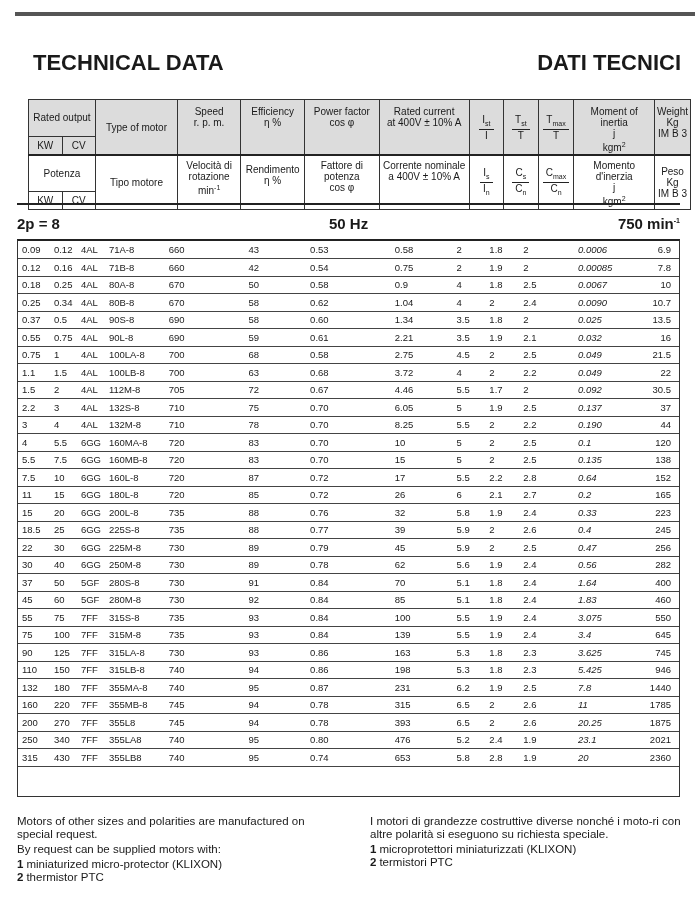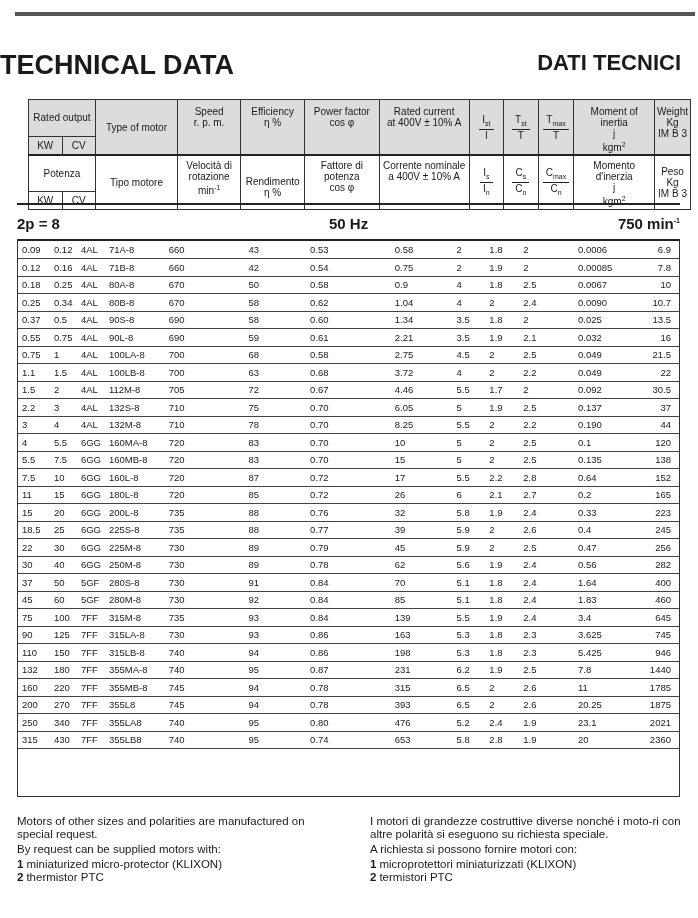--- a/index.html
+++ b/index.html
@@ -1,20 +1,20 @@
 <!DOCTYPE html>
 <html><head>
 <meta charset="utf-8">
 <style>
   * { box-sizing: border-box; margin: 0; padding: 0; }
   html, body { width: 698px; height: 918px; background: #ffffff; overflow: hidden; }
   body { position: relative; font-family: "Liberation Sans", sans-serif; color: #1a1a1a; }
 
   .top-rule { position: absolute; left: 15px; top: 12px; width: 680px; height: 4px; background: #555; }
-  .title-en { position: absolute; left: 0; top: 50px; font-size: 27px; font-weight: bold; letter-spacing: 0px; text-align: right; }
+  .title-en { position: absolute; left: 33px; top: 50px; font-size: 22px; font-weight: bold; letter-spacing: 0px; text-align: right; }
   .title-it { position: absolute; right: 17px; top: 50px; font-size: 22px; font-weight: bold; }
 
   
   .hdr { position: absolute; left: 28px; top: 99px; width: 663px; border-collapse: collapse; font-size: 10px; line-height: 11px; }
   .hdr td { border: 1px solid #333; text-align: center; vertical-align: middle; padding: 1px 2px; }
   .hdr tr.en td { background: #dcdcdc; }
   .hdr tr.it td { background: #ffffff; }
   .hdr tr.sep td { border-top: 2px solid #222; }
   .frac { display: inline-block; text-align: center; }
   .frac .num { display: block; border-bottom: 1px solid #222; padding: 0 3px; }
@@ -35,21 +35,21 @@
   .c-cv { width: 27px; }
   .c-frame { width: 28px; margin-top: 40px; }
   .c-type { width: 60px; }
   .c-speed { width: 80px; padding-left: 0; }
   .c-eff { width: 62px; }
   .c-pf { width: 85px; }
   .c-cur { width: 62px; }
   .c-ist { width: 33px; }
   .c-tst { width: 34px; }
   .c-tmax { width: 55px; }
-  .c-inertia { width: 72px; }
+  .c-inertia { width: 72px; font-style: italic; }
   .c-weight { text-align: right; padding-right: 8px !important; }
 
   .notes { position: absolute; top: 815px; font-size: 11.5px; line-height: 13px; }
   .notes.en { left: 17px; width: 320px; }
   .notes.it { left: 370px; width: 320px; }
   .notes p { margin-bottom: 2px; }
   .notes .li { display: block; }
   .notes .li b { font-weight: bold; margin-right: 3px; }
 </style>
 </head>
@@ -89,21 +89,21 @@
     <td rowspan="2" style="vertical-align:top;padding-top:6px"><span>Weight Kg</span><br><span>IM B 3</span></td>
   </tr>
   <tr class="en">
     <td style="height:14px">KW</td>
     <td>CV</td>
   </tr>
   <tr class="it sep">
     <td colspan="2" style="height:28px">Potenza</td>
     <td rowspan="2">Tipo motore</td>
     <td rowspan="2" style="vertical-align:top;padding-top:4px"><span>Velocità di rotazione</span><br><span>min</span><sup>-1</sup></td>
-    <td rowspan="2" style="vertical-align:top;padding-top:20px"><span>Rendimento</span><br><span>η %</span></td>
+    <td rowspan="2" style="vertical-align:top;padding-top:8px"><span>Rendimento</span><br><span>η %</span></td>
     <td rowspan="2" style="vertical-align:top;padding-top:4px"><span>Fattore di potenza</span><br><span>cos φ</span></td>
     <td rowspan="2" style="vertical-align:top;padding-top:4px"><span>Corrente nominale</span><br><span>a 400V ± 10% A</span></td>
     <td rowspan="2"><span class="frac"><span class="num"><span>I</span><sub>s</sub></span><span class="den"><span>I</span><sub>n</sub></span></span></td>
     <td rowspan="2"><span class="frac"><span class="num"><span>C</span><sub>s</sub></span><span class="den"><span>C</span><sub>n</sub></span></span></td>
     <td rowspan="2"><span class="frac"><span class="num"><span>C</span><sub>max</sub></span><span class="den"><span>C</span><sub>n</sub></span></span></td>
     <td rowspan="2" style="vertical-align:top;padding-top:4px"><span>Momento d'inerzia</span><br><span>j</span><br><span>kgm</span><sup>2</sup></td>
     <td rowspan="2" style="vertical-align:top;padding-top:10px"><span>Peso Kg</span><br><span>IM B 3</span></td>
   </tr>
   <tr class="it">
     <td style="height:14px">KW</td>
@@ -431,20 +431,35 @@
           <td class="c-eff">92</td>
           <td class="c-pf">0.84</td>
           <td class="c-cur">85</td>
           <td class="c-ist">5.1</td>
           <td class="c-tst">1.8</td>
           <td class="c-tmax">2.4</td>
           <td class="c-inertia">1.83</td>
           <td class="c-weight">460</td>
         </tr>
         <tr>
+          <td class="c-kw">55</td>
+          <td class="c-cv">75</td>
+          <td class="c-frame">7FF</td>
+          <td class="c-type">315S-8</td>
+          <td class="c-speed">735</td>
+          <td class="c-eff">93</td>
+          <td class="c-pf">0.84</td>
+          <td class="c-cur">100</td>
+          <td class="c-ist">5.5</td>
+          <td class="c-tst">1.9</td>
+          <td class="c-tmax">2.4</td>
+          <td class="c-inertia">3.075</td>
+          <td class="c-weight">550</td>
+        </tr>
+        <tr>
           <td class="c-kw">75</td>
           <td class="c-cv">100</td>
           <td class="c-frame">7FF</td>
           <td class="c-type">315M-8</td>
           <td class="c-speed">735</td>
           <td class="c-eff">93</td>
           <td class="c-pf">0.84</td>
           <td class="c-cur">139</td>
           <td class="c-ist">5.5</td>
           <td class="c-tst">1.9</td>
@@ -563,16 +578,15 @@
 
 <div class="notes en">
   <p>Motors of other sizes and polarities are manufactured on special request.</p>
   <p style="margin-bottom:2px">By request can be supplied motors with:</p>
   <span class="li"><b>1</b><span>miniaturized micro-protector (KLIXON)</span></span>
   <span class="li"><b>2</b><span>thermistor PTC</span></span>
 </div>
 
 <div class="notes it">
   <p>I motori di grandezze costruttive diverse nonché i moto-ri con altre polarità si eseguono su richiesta speciale.</p>
-  <p style="margin-bottom:2px">A richiesta si possono fornire motori con:</p>
   <span class="li"><b>1</b><span>microprotettori miniaturizzati (KLIXON)</span></span>
   <span class="li"><b>2</b><span>termistori PTC</span></span>
 </div>
 
 </body></html>

